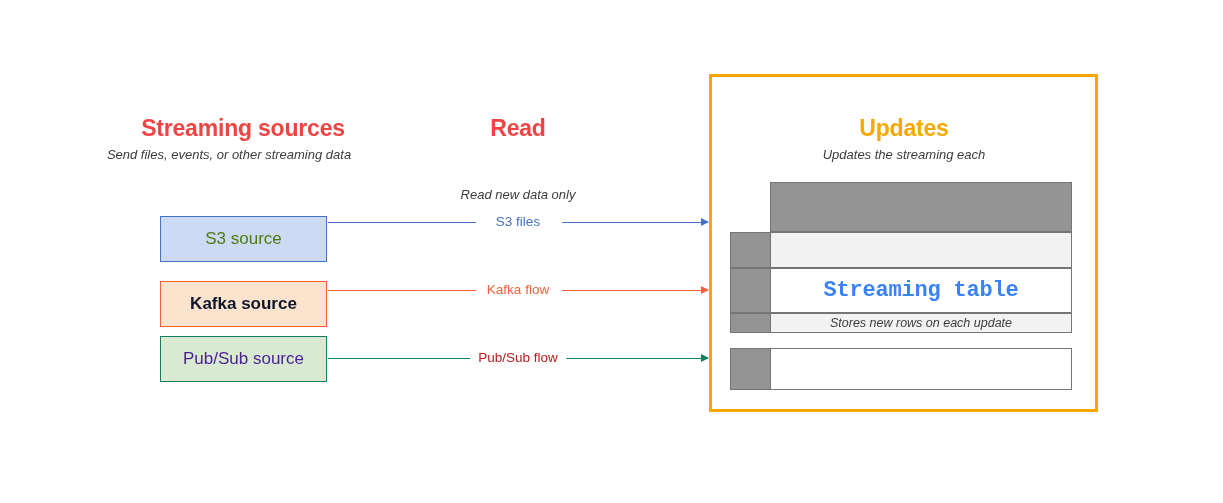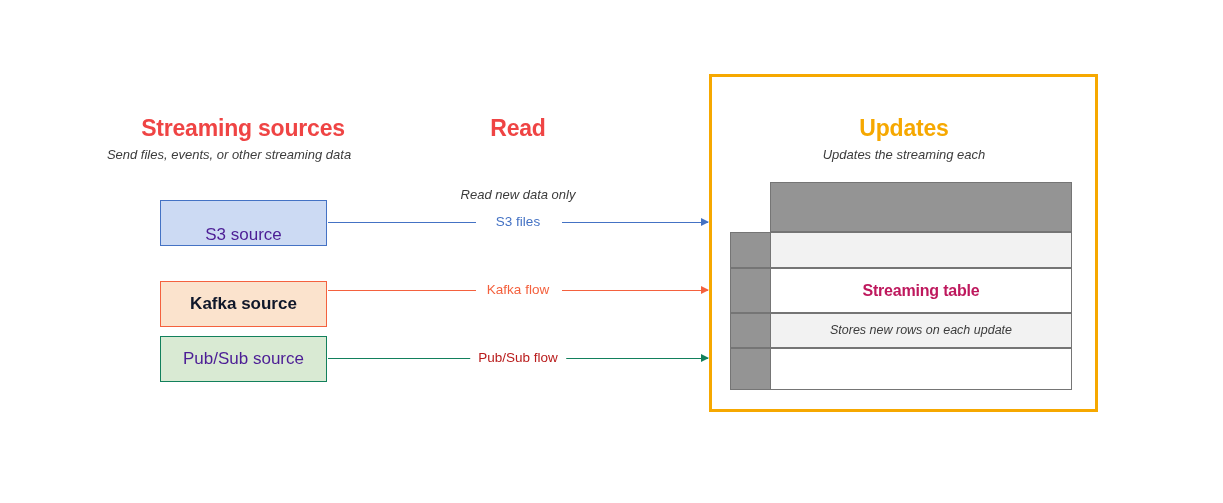--- a/index.html
+++ b/index.html
@@ -57,21 +57,21 @@
     box-sizing: border-box;
     border-width: 1.5px;
     border-style: solid;
     display: flex;
     align-items: center;
     justify-content: center;
     font-size: 17px;
     line-height: 20px;
     white-space: nowrap;
   }
-  #src-s3     { top: 200px; background: #ccdaf3; border-color: #4472c4; color: #4c1d95; align-items: flex-end; }
+  #src-s3     { top: 216px; background: #ccdaf3; border-color: #4472c4; color: #4d7c0f; }
   #src-kafka  { top: 281px; background: #fbe3cd; border-color: #f4613e; color: #0f172a; font-weight: bold; }
   #src-pubsub { top: 336px; background: #d9ead3; border-color: #12805c; color: #4c1d95; }
 
   
   .conn-line {
     position: absolute;
     height: 0;
     border-top-width: 1.6px;
     border-top-style: solid;
   }
@@ -170,30 +170,31 @@
     display: flex;
     align-items: center;
     justify-content: center;
     text-align: center;
   }
   .body-shade { background: #f2f2f2; }
   .body-plain { background: #ffffff; }
 
   #trow-1 { top: 50px;  height: 36px; }
   #trow-2 { top: 86px;  height: 45px; }
-  #trow-3 { top: 131px; height: 35px; }
+  #trow-3 { top: 131px; height: 20px; }
   #trow-4 { top: 166px; height: 42px; }
 
   .tbl-title {
     font-weight: bold;
-    font-size: 16px;
+    font-size: 22px;
     line-height: 26px;
-    color: #be185d;
+    color: #3b82f6;
     letter-spacing: -0.2px;
     white-space: nowrap;
+    font-family: Liberation Mono, monospace;
   }
   .tbl-sub {
     font-style: italic;
     font-size: 12.5px;
     line-height: 15px;
     color: #3c3c3c;
     white-space: nowrap;
   }
 </style>
 </head>

